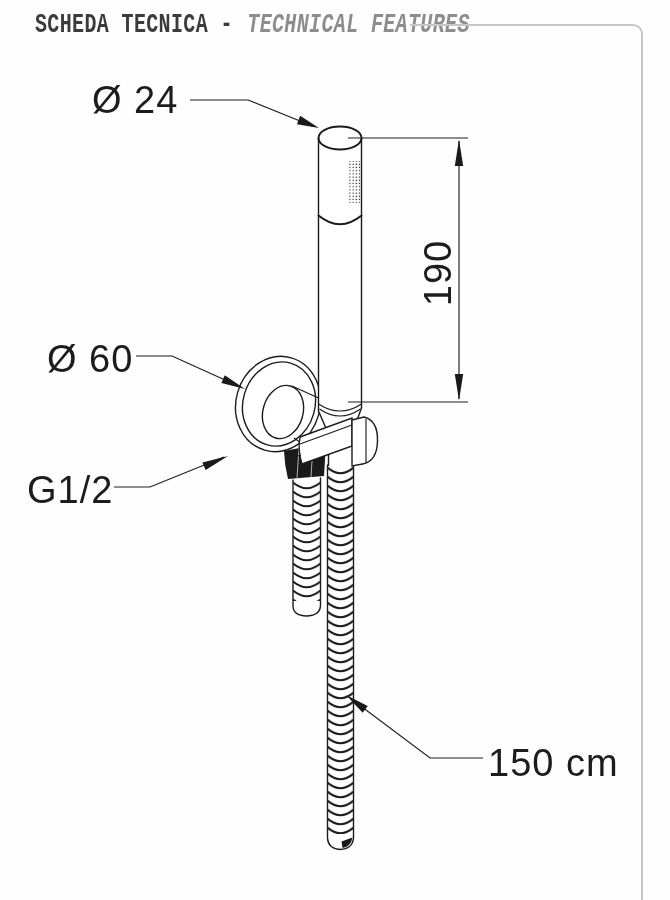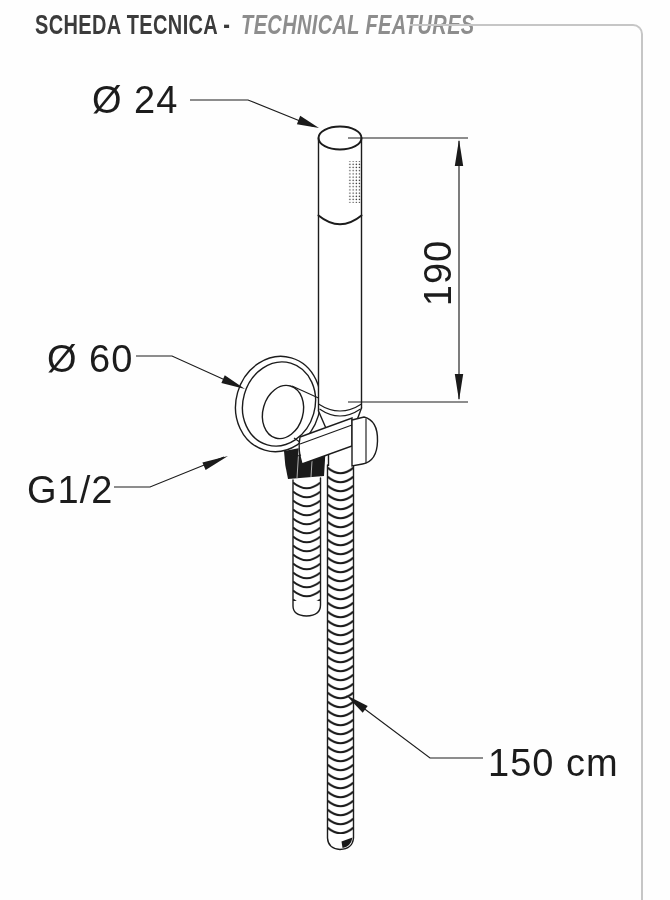--- a/index.html
+++ b/index.html
@@ -1,19 +1,19 @@
 <!DOCTYPE html>
 <html><head>
 <meta charset="utf-8">
 <style>
   html,body{margin:0;padding:0;background:#ffffff;}
   .page{position:relative;width:670px;height:900px;background:#fefefe;overflow:hidden;
         font-family:"Liberation Sans",sans-serif;}
   
-  .hdr{position:absolute;left:35px;top:10px;white-space:nowrap;}
+  .hdr{position:absolute;left:35px;top:10px;white-space:nowrap;font-family:Liberation Mono, monospace;}
   .hdr-inner{display:inline-block;transform:scaleX(.74);transform-origin:0 50%;white-space:nowrap;}
   .t-it{font-size:27px;font-weight:bold;color:#3b3b3b;letter-spacing:.5px;}
   .t-en{font-size:27px;font-weight:bold;font-style:italic;color:#8d8d8d;letter-spacing:.5px;margin-left:10px;}
   
   .frame{position:absolute;left:410px;top:24px;width:233px;height:876px;box-sizing:border-box;
          border-top:2px solid #c6c6c6;border-right:2px solid #c6c6c6;border-top-right-radius:10px;}
   
   svg{position:absolute;left:0;top:0;}
   .ln{stroke:#1c1c1c;stroke-width:1.4;fill:none;stroke-linecap:round;}
   .ln2{stroke:#1c1c1c;stroke-width:2;fill:none;stroke-linecap:round;}

